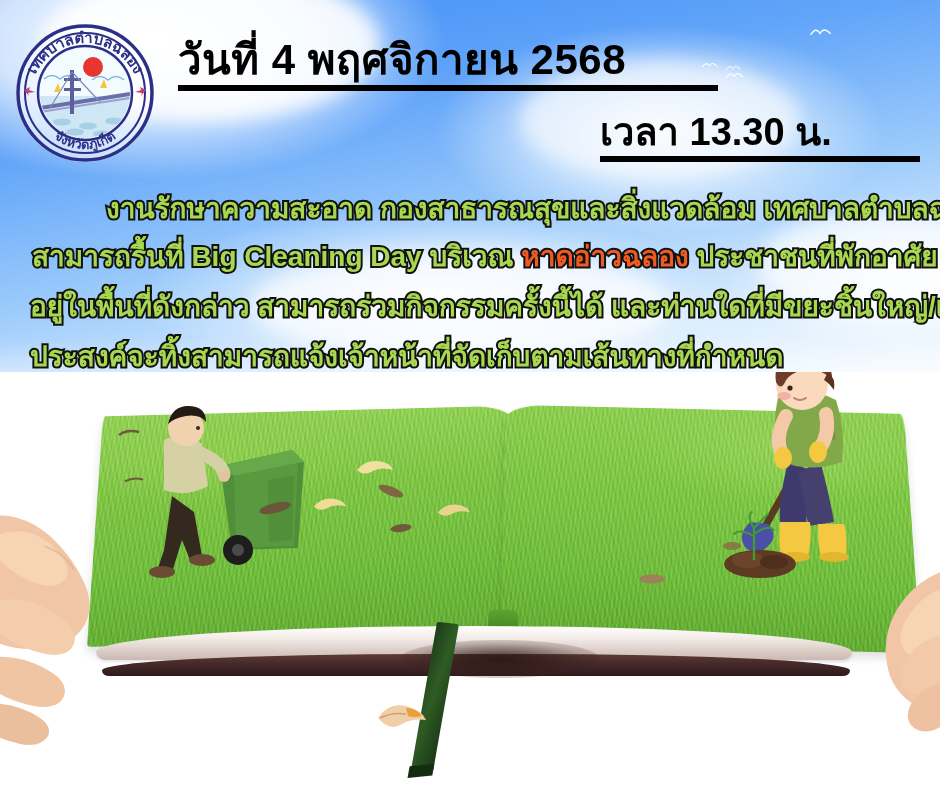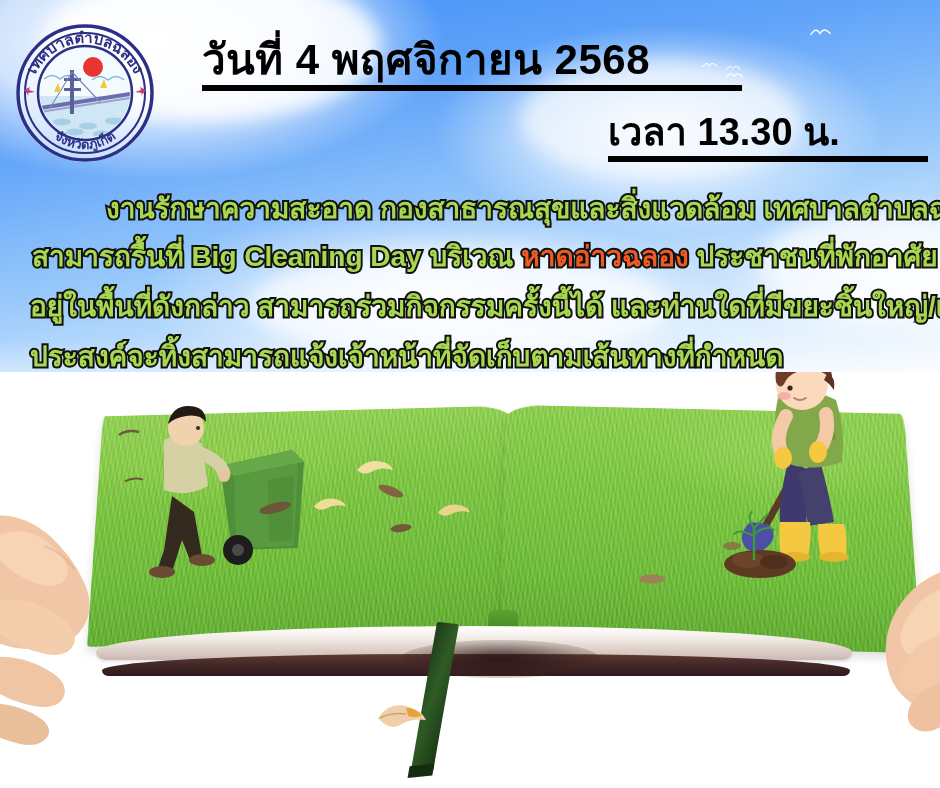--- a/index.html
+++ b/index.html
@@ -51,21 +51,21 @@
   .logo{
     position:absolute;
     left:14px; top:22px;
     width:142px; height:142px;
   }
   .logo svg{display:block;width:142px;height:142px;}
 
   
   .headline{
     position:absolute;
-    left:202px; top:36px;
+    left:178px; top:36px;
     width:540px;
     font-size:42px;
     font-weight:bold;
     color:#000000;
     letter-spacing:.5px;
     line-height:1.12;
     white-space:nowrap;
     border-bottom:6px solid #000;
     padding-bottom:2px;
   }
@@ -74,21 +74,20 @@
     left:600px; top:112px;
     width:320px;
     font-size:38px;
     font-weight:bold;
     color:#000000;
     line-height:1.1;
     white-space:nowrap;
     border-bottom:6px solid #000;
     padding-bottom:2px;
     text-align:left;
-    margin-left:8px;
   }
 
   
   .body-text{
     position:absolute;
     left:0; top:186px;
     width:940px;
   }
   .bline{
     position:absolute;

